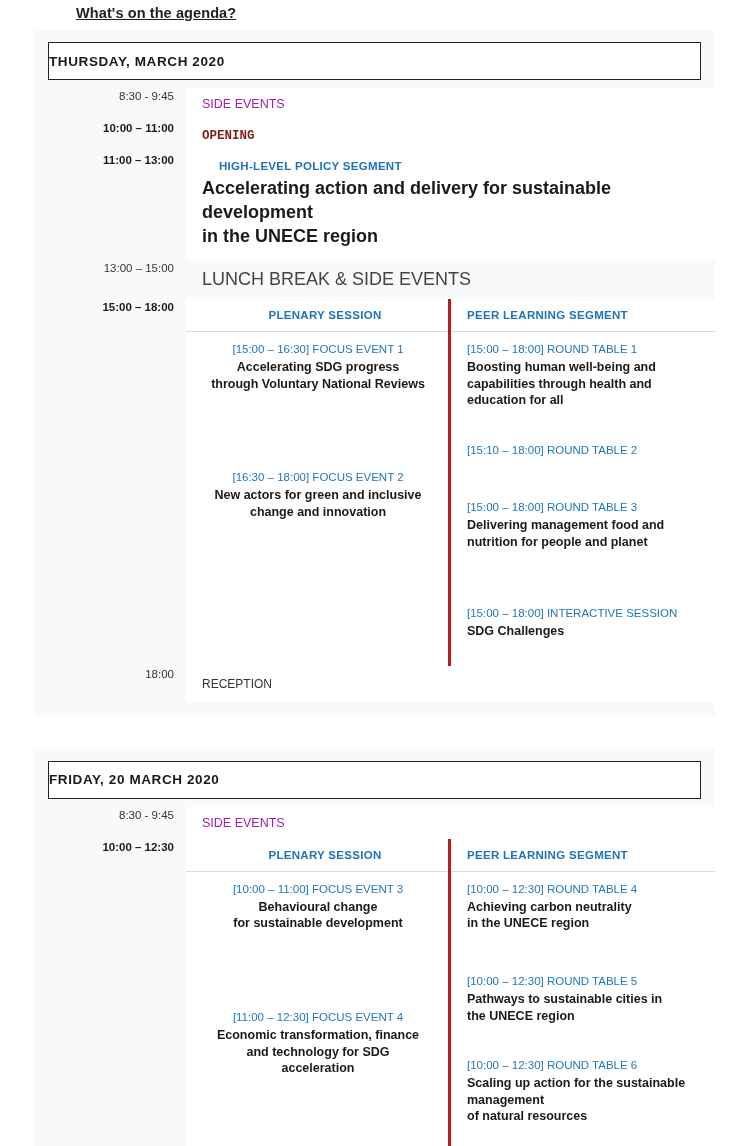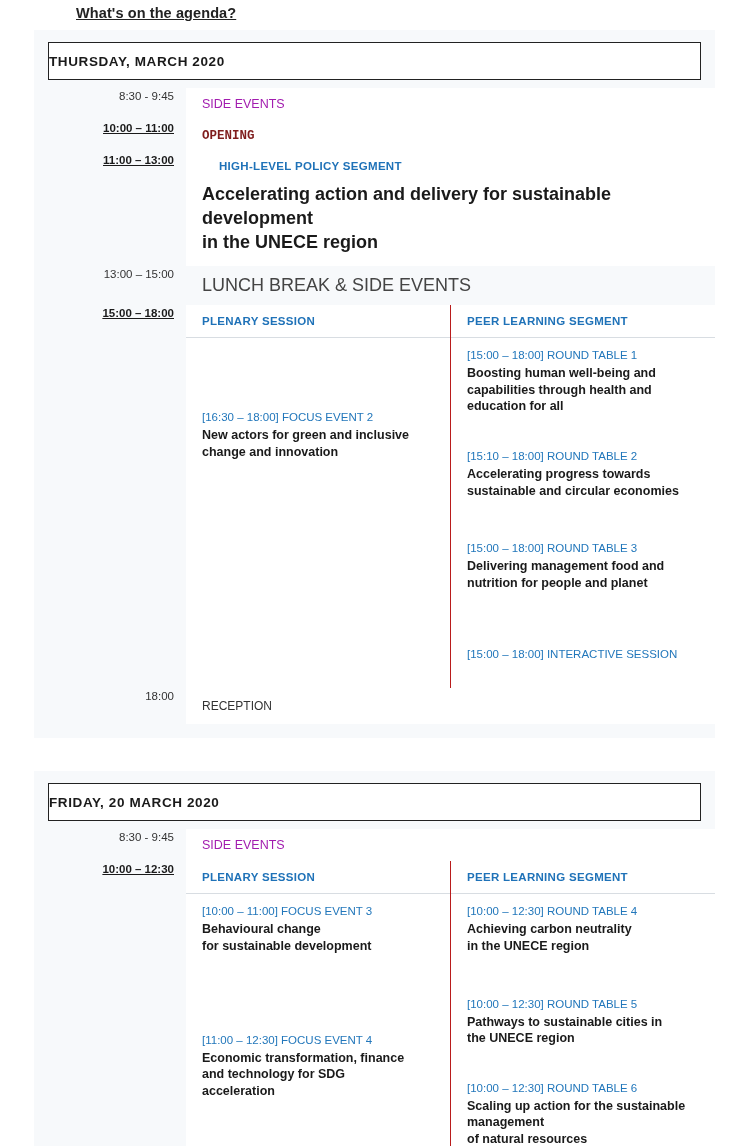--- a/index.html
+++ b/index.html
@@ -56,21 +56,21 @@
   }
   .time-col {
     width: 152px;
     min-width: 152px;
     text-align: right;
     padding-right: 12px;
     font-size: 11.5px;
     color: #333333;
     padding-top: 2px;
   }
-  .time-col.bold { font-weight: bold; color: #1a1a1a; text-decoration: underline; }
+  .time-col.bold { font-weight: bold; color: #1a1a1a; }
   .content-col {
     flex: 1;
     background: #ffffff;
     min-height: 20px;
   }
   .content-col.plain { background: transparent; }
 
   .simple-band {
     background: #ffffff;
     padding: 9px 0 9px 16px;
@@ -87,40 +87,41 @@
 
   .hl-block {
     background: #ffffff;
     padding: 8px 0 12px 16px;
   }
   .hl-label {
     color: #1f72b8;
     font-weight: bold;
     font-size: 11.5px;
     letter-spacing: 0.3px;
-    margin-bottom: 11px;
+    margin-bottom: 5px;
     padding-left: 17px;
   }
   .hl-title {
     font-size: 18px;
     font-weight: bold;
     color: #1a1a1a;
     line-height: 1.32;
   }
 
   .two-col {
     display: flex;
     width: 100%;
     background: #ffffff;
   }
   .col-left {
     width: 265px;
     min-width: 265px;
-    border-right: 1px solid #b91c1c;
+    border-right: 3px solid #b91c1c;
     padding: 0;
+    text-align: center;
   }
   .col-right {
     flex: 1;
     padding: 0;
   }
   .col-head {
     color: #1f72b8;
     font-weight: bold;
     font-size: 11.5px;
     letter-spacing: 0.3px;
@@ -203,20 +204,25 @@
       </div>
     </div>
 
     <div class="row">
       <div class="time-col bold">15:00 – 18:00</div>
       <div class="content-col">
         <div class="two-col">
           <div class="col-left">
             <div class="col-head">PLENARY SESSION</div>
             <div class="col-body">
+              <div class="item">
+                <div class="item-label">[15:00 – 16:30] FOCUS EVENT 1</div>
+                <div class="item-title" style="white-space:pre-line">Accelerating SDG progress
+through Voluntary National Reviews</div>
+              </div>
               <div class="spacer-60"></div>
               <div class="item">
                 <div class="item-label">[16:30 – 18:00] FOCUS EVENT 2</div>
                 <div class="item-title" style="white-space:pre-line">New actors for green and inclusive
 change and innovation</div>
               </div>
               <div class="spacer-60"></div>
               <div class="spacer-18"></div>
             </div>
           </div>
@@ -225,32 +231,31 @@
             <div class="col-body">
               <div class="item">
                 <div class="item-label">[15:00 – 18:00] ROUND TABLE 1</div>
                 <div class="item-title" style="white-space:pre-line">Boosting human well-being and
 capabilities through health and
 education for all</div>
               </div>
               <div class="spacer-18"></div>
               <div class="item">
                 <div class="item-label">[15:10 – 18:00] ROUND TABLE 2</div>
-                <div class="item-title" style="white-space:pre-line">Accelerating progress towards
-sustainable and circular economies</div>
               </div>
               <div class="spacer-26"></div>
               <div class="item">
                 <div class="item-label">[15:00 – 18:00] ROUND TABLE 3</div>
                 <div class="item-title" style="white-space:pre-line">Delivering management food and
 nutrition for people and planet</div>
               </div>
               <div class="spacer-40"></div>
               <div class="item">
                 <div class="item-label">[15:00 – 18:00] INTERACTIVE SESSION</div>
+                <div class="item-title" style="white-space:pre-line">SDG Challenges</div>
               </div>
             </div>
           </div>
         </div>
       </div>
     </div>
 
     <div class="row">
       <div class="time-col">18:00</div>
       <div class="content-col">

